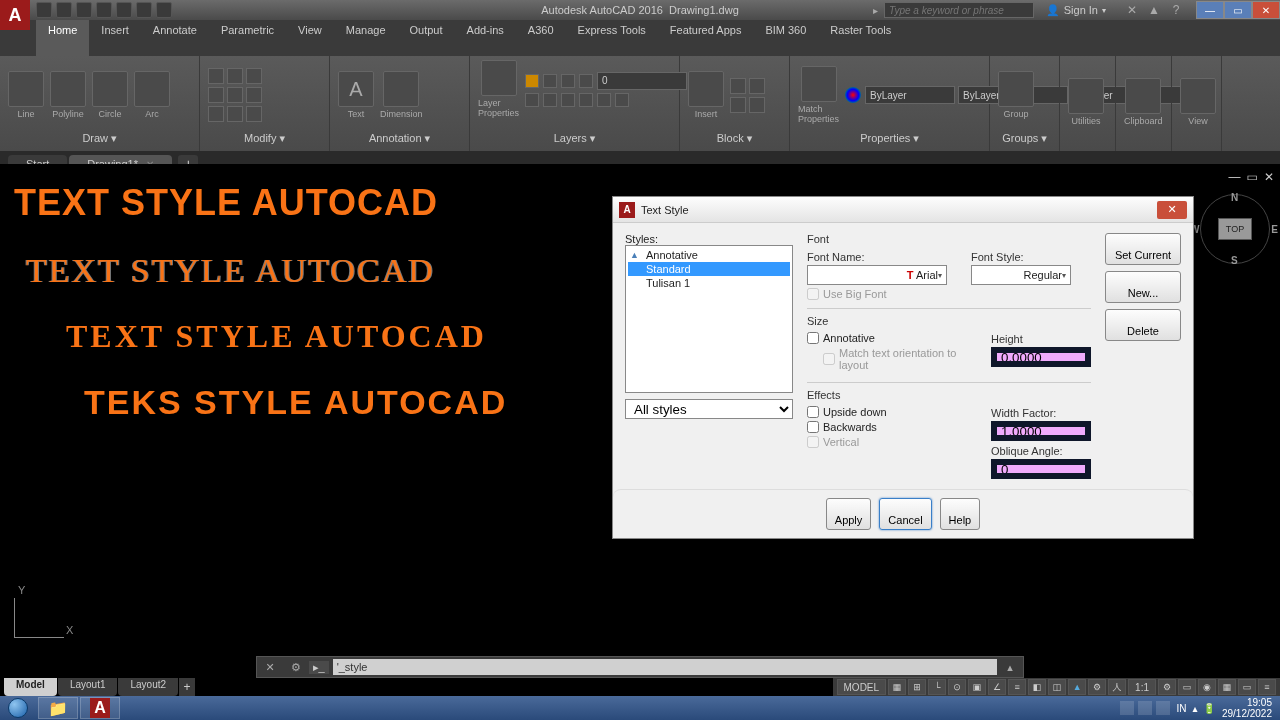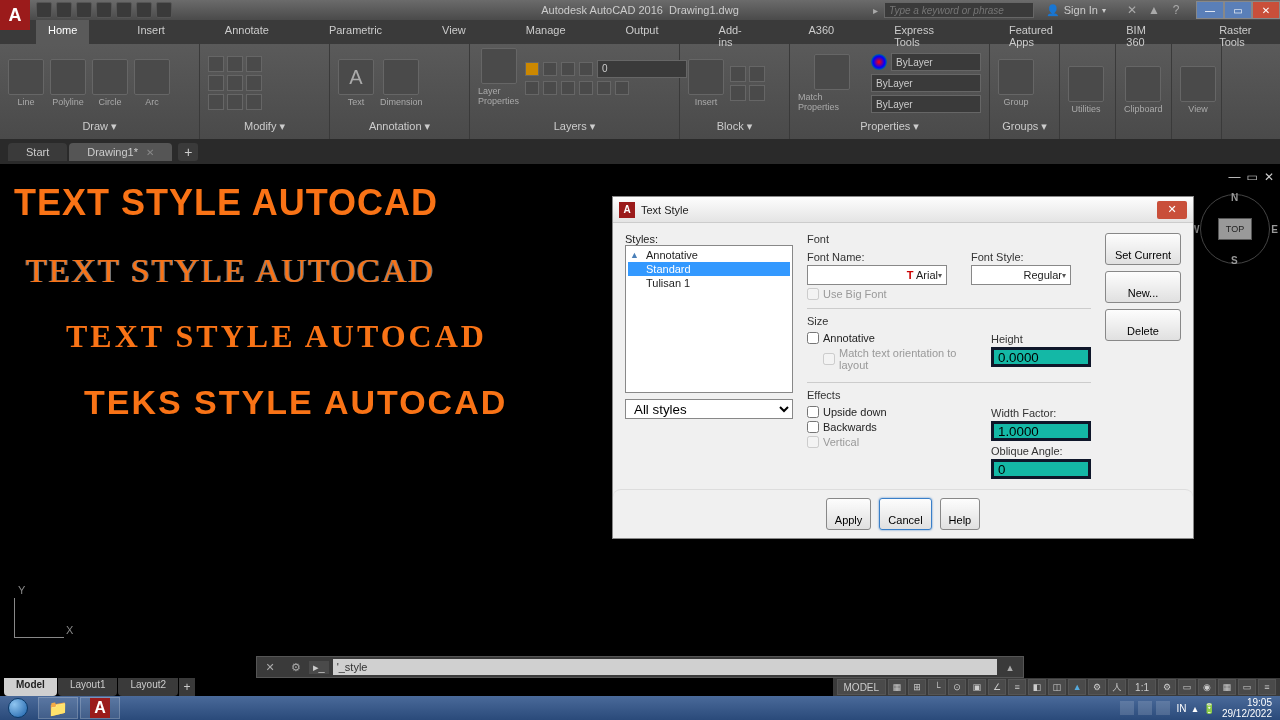--- a/index.html
+++ b/index.html
@@ -16,21 +16,21 @@
 .signin { display: flex; align-items: center; gap: 4px; color: #ccc; font-size: 11px; padding: 0 6px; }
 .title-icons { display: flex; gap: 6px; padding: 0 6px; }
 .title-icons span { width: 16px; height: 16px; color: #aaa; display: flex; align-items: center; justify-content: center; font-size: 12px; }
 .win-controls { display: flex; }
 .win-btn { width: 28px; height: 18px; border: 1px solid #888; display: flex; align-items: center; justify-content: center; font-size: 10px; }
 .win-min { background: #5a7fb8; color: #fff; }
 .win-max { background: #5a7fb8; color: #fff; }
 .win-close { background: #c94f3a; color: #fff; }
 
 
-.ribbon-tabs { height: 24px; background: #3a3a3a; display: flex; padding-left: 36px; gap: 36px; }
+.ribbon-tabs { height: 36px; background: #3a3a3a; display: flex; padding-left: 36px; }
 .ribbon-tab { padding: 4px 12px; color: #ccc; font-size: 11px; cursor: pointer; }
 .ribbon-tab.active { background: #5a5a5a; color: #fff; }
 
 
 .ribbon { height: 96px; background: linear-gradient(#5a5a5a,#4a4a4a); display: flex; border-bottom: 1px solid #2a2a2a; }
 .panel { border-right: 1px solid #3a3a3a; padding: 4px 8px; display: flex; flex-direction: column; justify-content: space-between; }
 .panel-body { display: flex; gap: 6px; align-items: center; flex: 1; }
 .panel-label { text-align: center; color: #ccc; font-size: 11px; padding: 2px 0; cursor: pointer; }
 .tool-btn { display: flex; flex-direction: column; align-items: center; color: #aaa; font-size: 9px; gap: 2px; }
 .tool-icon { width: 28px; height: 28px; border: 1px solid #666; background: #4a4a4a; border-radius: 2px; }
@@ -81,21 +81,21 @@
 .style-list { border: 1px solid #888; background: #fff; height: 148px; padding: 2px; overflow: auto; }
 .style-item { padding: 1px 4px 1px 18px; position: relative; }
 .style-item.sel { background: #3399ff; color: #fff; }
 .style-item .anno-ico { position: absolute; left: 2px; top: 2px; font-size: 9px; color: #4a7fb8; }
 .filter-drop { width: 100%; height: 20px; border: 1px solid #888; background: #fff; margin-top: 6px; padding: 0 4px; }
 .preview { border: 1px solid #888; background: #fff; height: 86px; margin-top: 6px; display: flex; align-items: center; justify-content: center; font-size: 30px; font-family: Arial; }
 .grp-label { color: #333; margin-bottom: 2px; }
 .field-lbl { color: #333; margin: 4px 0 2px; }
 .drop { width: 140px; height: 20px; border: 1px solid #888; background: #fff; padding: 0 4px; display: flex; align-items: center; justify-content: flex-end; }
 .drop .arrow { font-size: 8px; color: #555; }
-.inp { width: 100px; height: 20px; border: 3px solid #0f172a; background: #14b8a6; padding: 0 4px; }
+.inp { width: 100px; height: 20px; border: 6px solid #0f172a; background: #f0abfc; padding: 0 4px; }
 .chk { display: flex; align-items: center; gap: 4px; margin: 3px 0; }
 .chk input { width: 12px; height: 12px; }
 .chk.disabled { color: #999; }
 .btn { height: 22px; border: 1px solid #888; background: linear-gradient(#fdfdfd,#e0e0e0); border-radius: 3px; padding: 15px 8px; font-size: 11px; cursor: pointer; }
 .btn.primary { border: 1px solid #3a7fc8; box-shadow: 0 0 2px #3a7fc8; }
 .dlg-footer { display: flex; justify-content: center; gap: 8px; padding: 8px 12px; border-top: 1px solid #ddd; border-radius: 8px; }
 .section-divider { border-top: 1px solid #ccc; margin: 8px 0 6px; }
 
 
 .cmdline { position: absolute; bottom: 42px; left: 256px; right: 256px; height: 22px; background: #3a3a3a; border: 1px solid #555; display: flex; align-items: center; color: #ccc; font-size: 11px; }
@@ -271,21 +271,21 @@
         </div>
     </div>
     <div class="panel-label">Block ▾</div>
   </div>
   <div class="panel" style="width:200px">
     <div class="panel-body">
       <div class="tool-btn">
           <div class="tool-icon lg"></div>
           <span>Match Properties</span>
         </div>
-      <div style="display:flex;flex-direction:column;gap:3px">
+      <div style="display:flex;flex-direction:row;gap:3px">
         <div style="display:flex;gap:4px;align-items:center">
             <div class="color-sw"></div>
             <div class="layer-drop">ByLayer</div>
           </div>
         <div class="layer-drop" style="width:110px">ByLayer</div>
         <div class="layer-drop" style="width:110px">ByLayer</div>
       </div>
     </div>
     <div class="panel-label">Properties ▾</div>
   </div>

